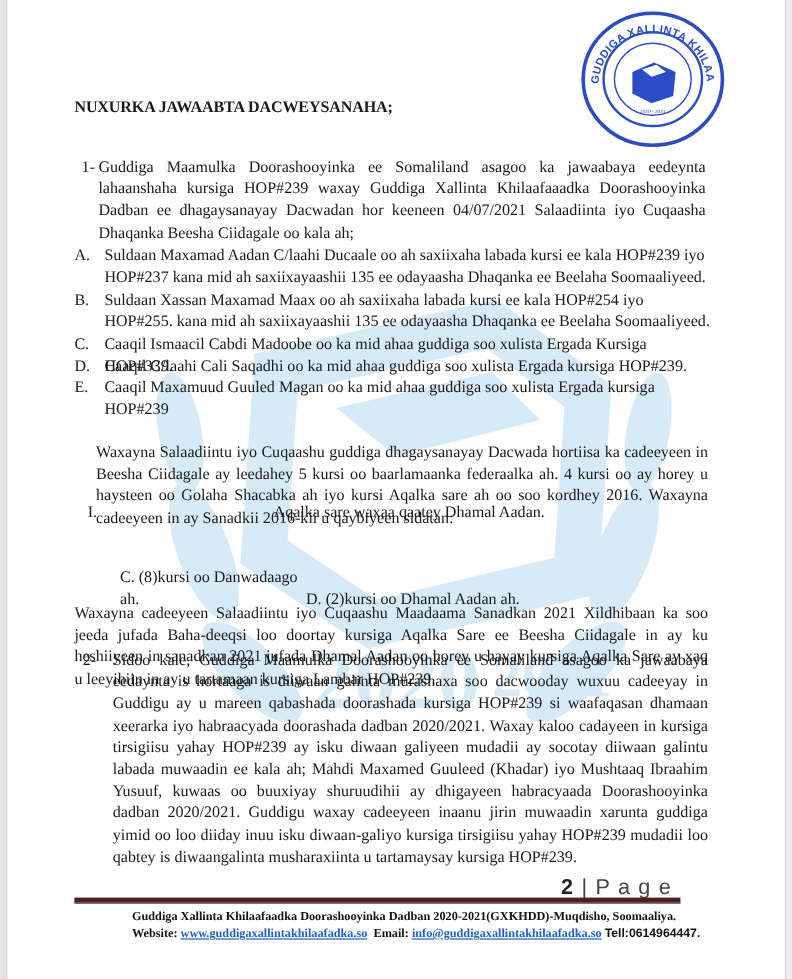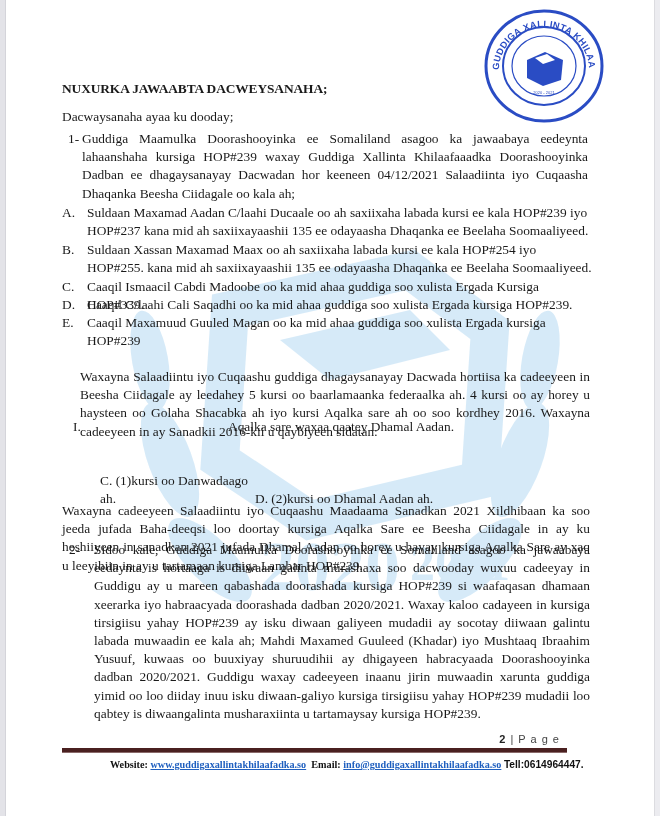--- a/index.html
+++ b/index.html
@@ -33,21 +33,21 @@
     .para { position: absolute; left: 82px; width: 508px; text-align: justify; text-align-last: left; margin-top: 24px; }
     .roman { position: absolute; left: 62px; width: 520px; }
     .roman .lbl { left: 0; width: 30px; text-align: center; }
     .roman .txt { margin-left: 38px; text-align: center; }
     .sub { position: absolute; left: 100px; }
     .sub span { display: inline-block; }
 
     .num2 { left: 82px; top: 541px; width: 508px; }
     .num2 .lbl { left: -13px; }
 
-    .pagenum { position: absolute; right: 100px; top: 730px; font-family: "Liberation Sans", sans-serif; font-size: 11px; color: #444; letter-spacing: 1px; }
+    .pagenum { position: absolute; right: 100px; top: 730px; font-family: "Liberation Sans", sans-serif; font-size: 18px; color: #444; letter-spacing: 1px; }
     .pagenum b { color: #222; }
     .rule { position: absolute; left: 62px; top: 748px; width: 505px; height: 4px; background: #4a2020; border-bottom: 1px solid #8a6a6a; }
     .footer { position: absolute; left: 110px; top: 758px; font-size: 10.2px; line-height: 14px; font-weight: bold; color: #111; }
     .footer a { color: #1f5fbf; text-decoration: underline; }
     .footer .tel { font-family: "Liberation Sans", sans-serif; text-align: center; }
   </style>
 </head>
 <body>
 
 <div class="left-edge" data-name="page-left-edge"></div>
@@ -78,25 +78,24 @@
   <text font-size="9.2" font-weight="bold" fill="#2a4cc4" font-family="Liberation Sans, sans-serif" letter-spacing="0.4">
     <textPath href="#sealArc" data-name="seal-outer-text">GUDDIGA XALLINTA KHILAAFAADKA DOORASHOOYINKA</textPath>
   </text>
   <path d="M44 52 L62 44 L80 52 L78 72 L60 78 L44 70 Z" fill="#2a4cc4"></path>
   <path d="M52 50 L64 46 L72 52 L60 56 Z" fill="#fff"></path>
   <text x="61" y="86" text-anchor="middle" font-size="4" fill="#2a4cc4" font-family="Liberation Sans, sans-serif" data-name="seal-years">2020 - 2021</text>
 </svg>
 
 <div class="doc" data-name="document-page">
   <div class="heading" data-name="section-heading">NUXURKA JAWAABTA DACWEYSANAHA;</div>
-  <div class="intro" data-name="intro-line">Dacwaysanaha ayaa ku dooday;</div>
 
   <div class="block num1" data-name="point-1">
     <span class="lbl" data-name="point-1-number">1-</span>
-    <div class="indent-text" style="margin-left:14px" data-name="point-1-text">Guddiga Maamulka Doorashooyinka ee Somaliland asagoo ka jawaabaya eedeynta lahaanshaha kursiga HOP#239 waxay Guddiga Xallinta Khilaafaaadka Doorashooyinka Dadban ee dhagaysanayay Dacwadan hor keeneen 04/12/2021 Salaadiinta iyo Cuqaasha Dhaqanka Beesha Ciidagale oo kala ah;</div>
+    <div class="indent-text" style="margin-left:14px" data-name="point-1-text">Guddiga Maamulka Doorashooyinka ee Somaliland asagoo ka jawaabaya eedeynta lahaanshaha kursiga HOP#239 waxay Guddiga Xallinta Khilaafaaadka Doorashooyinka Dadban ee dhagaysanayay Dacwadan hor keeneen 04/07/2021 Salaadiinta iyo Cuqaasha Dhaqanka Beesha Ciidagale oo kala ah;</div>
   </div>
 
   <div class="lettered" style="top:204px" data-name="elder-item-a">
     <span class="lbl" data-name="elder-label">A.</span>
     <div class="txt" data-name="elder-text">Suldaan Maxamad Aadan  C/laahi Ducaale  oo ah saxiixaha  labada kursi ee kala HOP#239 iyo HOP#237 kana mid ah saxiixayaashii 135 ee odayaasha  Dhaqanka ee Beelaha Soomaaliyeed.</div>
   </div>
   <div class="lettered" style="top:241px" data-name="elder-item-b">
     <span class="lbl" data-name="elder-label">B.</span>
     <div class="txt" data-name="elder-text">Suldaan Xassan Maxamad Maax  oo ah saxiixaha  labada kursi ee kala HOP#254 iyo HOP#255. kana mid ah saxiixayaashii 135 ee odayaasha Dhaqanka ee Beelaha Soomaaliyeed.</div>
   </div>
@@ -113,35 +112,36 @@
     <div class="txt" data-name="elder-text">Caaqil Maxamuud Guuled Magan oo ka mid ahaa guddiga soo xulista Ergada kursiga HOP#239</div>
   </div>
 
   <div class="para" style="top:344px; left:80px; width:510px;" data-name="paragraph-seat-allocation">Waxayna Salaadiintu iyo Cuqaashu guddiga dhagaysanayay Dacwada hortiisa ka cadeeyeen in Beesha Ciidagale ay leedahey 5 kursi oo baarlamaanka federaalka ah. 4 kursi oo ay horey u haysteen oo Golaha Shacabka ah iyo kursi Aqalka sare ah oo soo kordhey 2016. Waxayna cadeeyeen in ay Sanadkii 2016-kii u qaybiyeen sidatan:</div>
 
   <div class="roman" style="top:418px" data-name="roman-item-i">
     <span class="lbl" data-name="roman-label">I.</span>
     <div class="txt" data-name="roman-text">Aqalka sare waxaa qaatey Dhamal Aadan.</div>
   </div>
   <div class="sub" style="top:472px" data-name="seat-row-2">
-    <span style="width:155px" data-name="seat-item">C. (1)kursi oo Danwadaago ah.</span><span data-name="seat-item">D. (2)kursi oo Dhamal Aadan ah.</span>
+    <span style="width:155px" data-name="seat-item">C. (8)kursi oo Danwadaago ah.</span><span data-name="seat-item">D. (2)kursi oo Dhamal Aadan ah.</span>
   </div>
 
   <div class="para" style="top: 498px !important; left: 62px; width: 528px; margin-top: 4px;" data-name="paragraph-agreement">Waxayna cadeeyeen Salaadiintu iyo Cuqaashu Maadaama Sanadkan 2021 Xildhibaan ka soo jeeda jufada Baha-deeqsi loo doortay kursiga Aqalka Sare ee Beesha Ciidagale in ay ku heshiiyeen in sanadkan 2021 jufada Dhamal Aadan oo horey u hayay kursiga Aqalka Sare ay xaq u leeyihiin in ay  u tartamaan kursiga Lambar HOP#239.</div>
 
   <div class="block num2" data-name="point-2">
     <span class="lbl" data-name="point-2-number">2-</span>
     <div style="margin-left:12px" data-name="point-2-text">Sidoo kale, Guddiga Maamulka Doorashooyinka ee Somaliland asagoo ka jawaabaya eedaynta is hortaaga is diiwaan galinta murashaxa soo dacwooday wuxuu cadeeyay in Guddigu ay u mareen qabashada doorashada kursiga HOP#239 si waafaqasan dhamaan xeerarka iyo habraacyada doorashada dadban 2020/2021. Waxay kaloo cadayeen in kursiga tirsigiisu yahay HOP#239 ay isku diwaan galiyeen mudadii ay socotay diiwaan galintu labada muwaadin ee kala ah; Mahdi Maxamed Guuleed (Khadar) iyo Mushtaaq Ibraahim Yusuuf, kuwaas oo buuxiyay shuruudihii ay dhigayeen habracyaada Doorashooyinka  dadban 2020/2021. Guddigu waxay cadeeyeen inaanu jirin muwaadin xarunta guddiga yimid oo loo diiday inuu isku diwaan-galiyo kursiga tirsigiisu yahay HOP#239 mudadii loo qabtey is diwaangalinta musharaxiinta u tartamaysay kursiga HOP#239.</div>
   </div>
 
   <div class="pagenum" data-name="page-number"><b data-name="page-number-value">2</b><span data-name="page-separator"> | </span><span data-name="page-label">P a g e</span></div>
 
   <div class="rule" data-name="footer-rule"></div>
 
   <div class="footer" data-name="footer">
+    <div data-name="footer-organization">Guddiga Xallinta Khilaafaadka Doorashooyinka  Dadban 2020-2021(GXKHDD)-Muqdisho, Soomaaliya.</div>
     <div data-name="footer-contacts">
       <span data-name="website-label">Website:</span>
       <a data-name="website-link">www.guddigaxallintakhilaafadka.so</a>&nbsp;
       <span data-name="email-label">Email:</span>
       <a data-name="email-link">info@guddigaxallintakhilaafadka.so</a>
       <span class="tel" data-name="telephone">Tell:0614964447.</span>
     </div>
   </div>
 </div>
 

